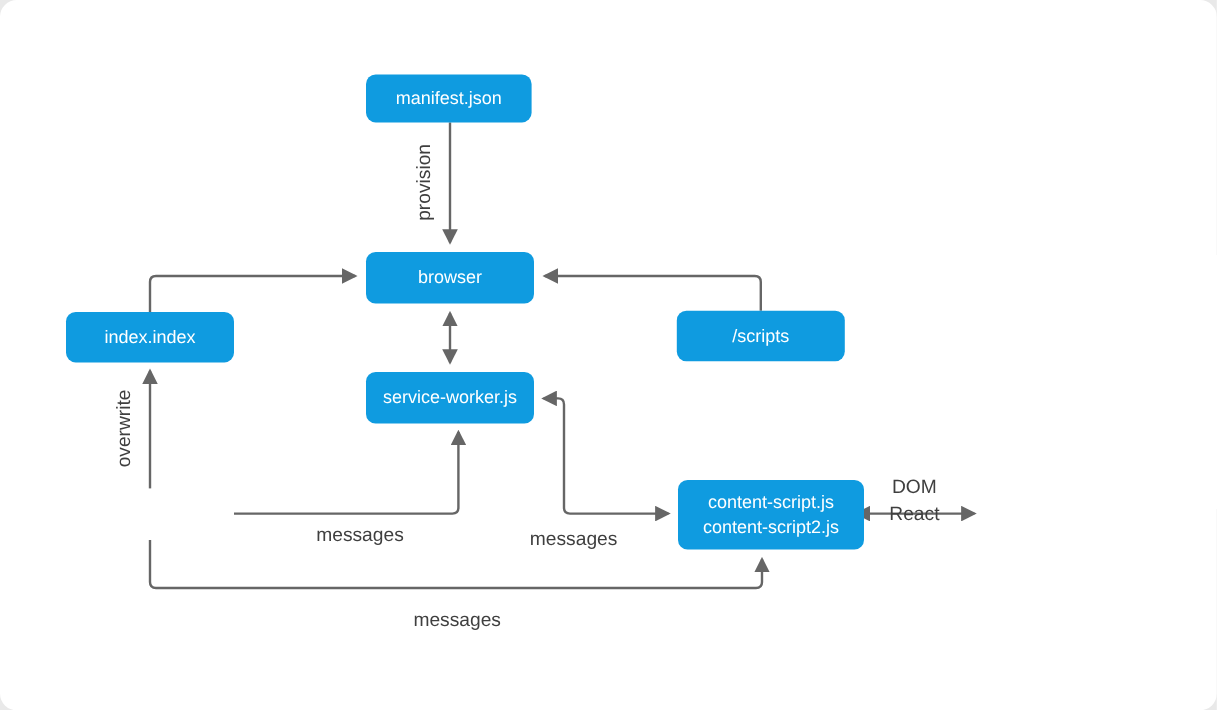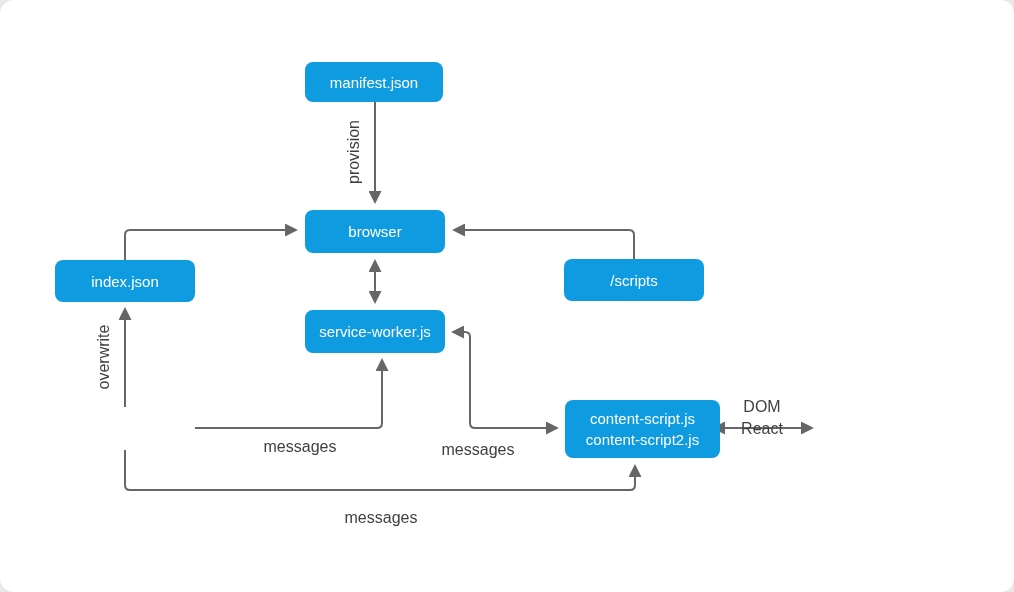--- a/index.html
+++ b/index.html
@@ -70,21 +70,21 @@
 
   <div class="node" style="left:305px; top:62px; width:138px; height:40px">
     <span>manifest.json</span>
   </div>
 
   <div class="node" style="left:305px; top:210px; width:140px; height:43px">
     <span>browser</span>
   </div>
 
   <div class="node" style="left:55px; top:260px; width:140px; height:42px">
-    <span>index.json</span>
+    <span>index.index</span>
   </div>
 
   <div class="node" style="left:305px; top:310px; width:140px; height:43px">
     <span>service-worker.js</span>
   </div>
 
   <div class="node" style="left:564px; top:259px; width:140px; height:42px">
     <span>/scripts</span>
   </div>
 

